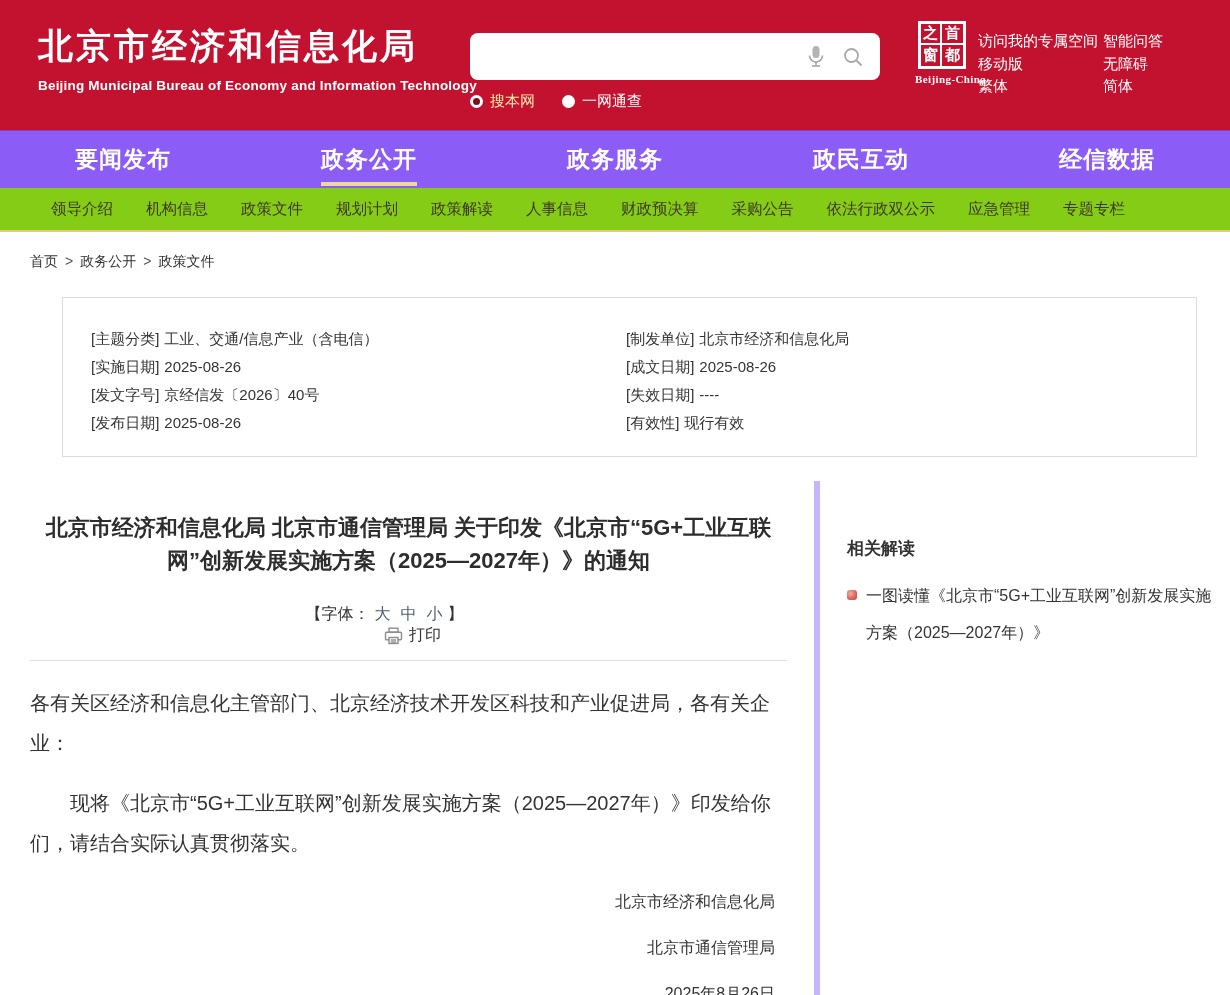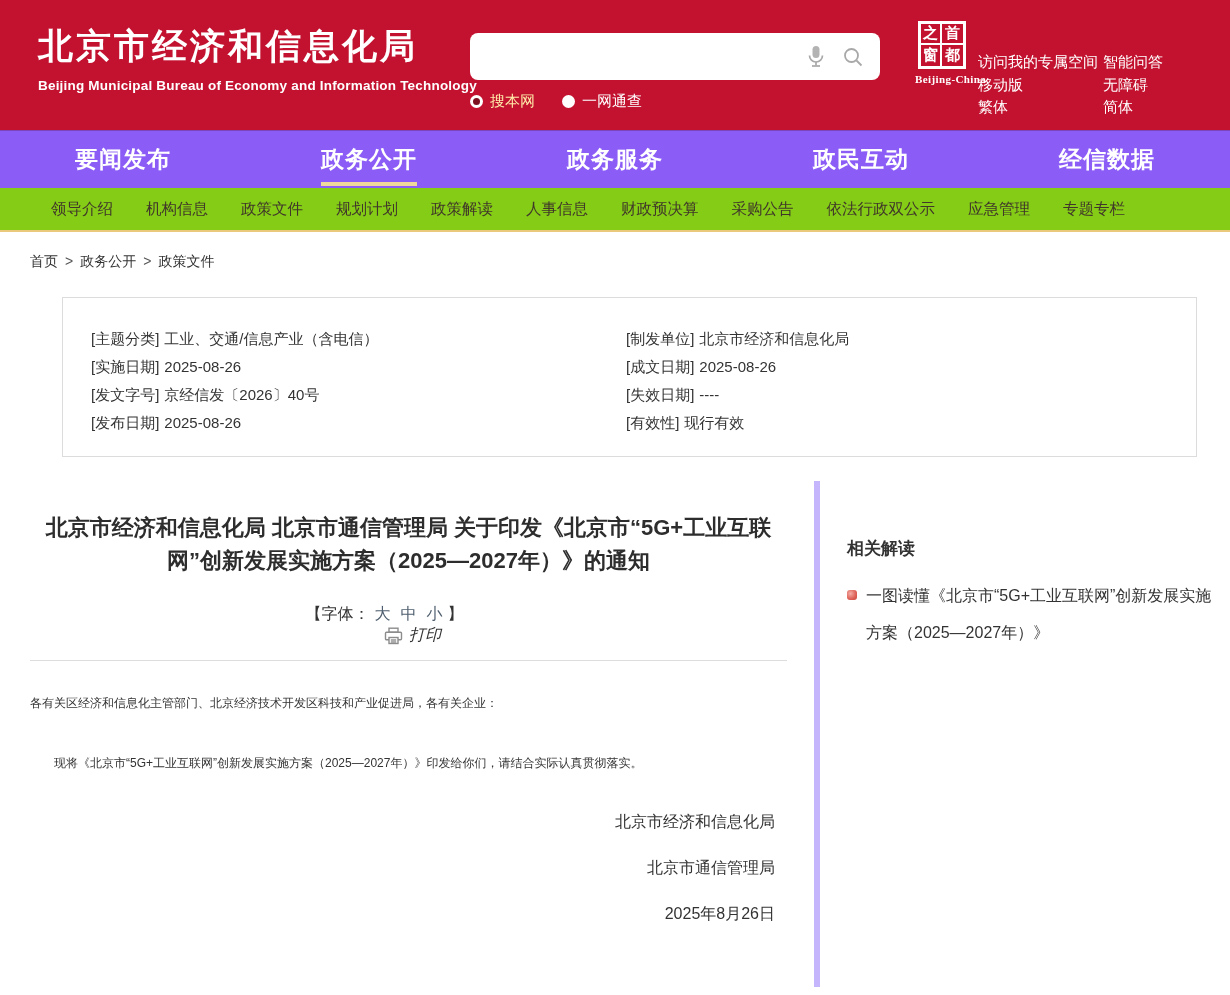--- a/index.html
+++ b/index.html
@@ -31,21 +31,21 @@
   .opt2-label { color:#ffffff; }
 
   .capital-logo { position:absolute; left:915px; top:21px; width:54px; text-align:center; cursor:pointer; }
   .logo-grid { width:48px; height:48px; border:3px solid #fff; display:grid; grid-template-columns:1fr 1fr; grid-template-rows:1fr 1fr; margin:0 auto; }
   .logo-cell { display:flex; align-items:center; justify-content:center; color:#fff; font-weight:700; font-size:15px; font-family:"Liberation Serif","DejaVu Serif",serif; }
   .logo-cell.tl { border-right:2px solid #fff; border-bottom:2px solid #fff; }
   .logo-cell.tr { border-bottom:2px solid #fff; }
   .logo-cell.bl { border-right:2px solid #fff; }
   .logo-caption { color:#fff; font-size:11px; font-weight:700; margin-top:4px; white-space:nowrap; font-family:"Liberation Serif","DejaVu Serif",serif; letter-spacing:0.4px; }
 
-  .quick-col { position:absolute; top:30px;margin-top:21px; }
+  .quick-col { position:absolute; top:30px; }
   .quick-col.c1 { left:978px; }
   .quick-col.c2 { left:1103px; }
   .quick-col a { display:block; color:#fff; font-size:15px; line-height:22.5px; white-space:nowrap; }
 
   
   .main-nav { display:flex; height:58px; background:#8b5cf6; border-top:1px solid rgba(80,0,10,0.25); }
   .nav-item { flex:1; display:flex; align-items:center; justify-content:center; color:#fff; font-size:23px; font-weight:700; position:relative; cursor:pointer; letter-spacing:1px; }
   .nav-item.active::after { content:""; position:absolute; bottom:2px; left:50%; transform:translateX(-50%); width:96px; height:4px; background:#efd89b; }
 
   
@@ -63,24 +63,24 @@
   .meta-row { font-size:15px; color:#333; line-height:28px; white-space:nowrap; }
   .meta-label { margin-right:5px; }
 
   
   .content-row { display:flex; margin-top:24px; min-height:506px; }
   .article { width:820px; border-right:6px solid #c4b5fd; padding:0 27px 0 30px; }
   .article-title { margin-top:30px; text-align:center; font-size:22px; font-weight:700; color:#2d2d2d; line-height:33px; }
   .toolbar { display:flex; justify-content:flex-end; align-items:center; margin-top:27px; padding-right:48px; font-size:16px; color:#333;flex-direction:column; }
   .font-control { display:flex; align-items:center; }
   .size-link { margin:0 5px; color:#4e5e6e; cursor:pointer; }
-  .print-btn { display:flex; align-items:center; margin-left:56px; cursor:pointer; color:#333;font-style:italic; }
+  .print-btn { display:flex; align-items:center; margin-left:56px; cursor:pointer; color:#333; }
   .print-btn svg { margin-right:6px; }
   .title-divider { border-bottom:1px solid #ddd; margin-top:14px; }
-  .article-body p { font-size:12px; color:#333; line-height:40px; }
+  .article-body p { font-size:20px; color:#333; line-height:40px; }
   .p1 { margin-top:22px; }
   .p2 { margin-top:20px; text-indent:2em; }
   .signature { text-align:right; padding-right:12px; margin-top:16px; }
   .signature div { font-size:16px; color:#333; line-height:46px; }
 
   
   .sidebar { flex:1; padding:56px 8px 0 27px; }
   .sidebar-title { font-size:17px; font-weight:700; color:#333; }
   .related-item { display:flex; margin-top:17px; cursor:pointer; }
   .bullet-icon { flex:0 0 10px; width:10px; height:10px; border-radius:3px;

